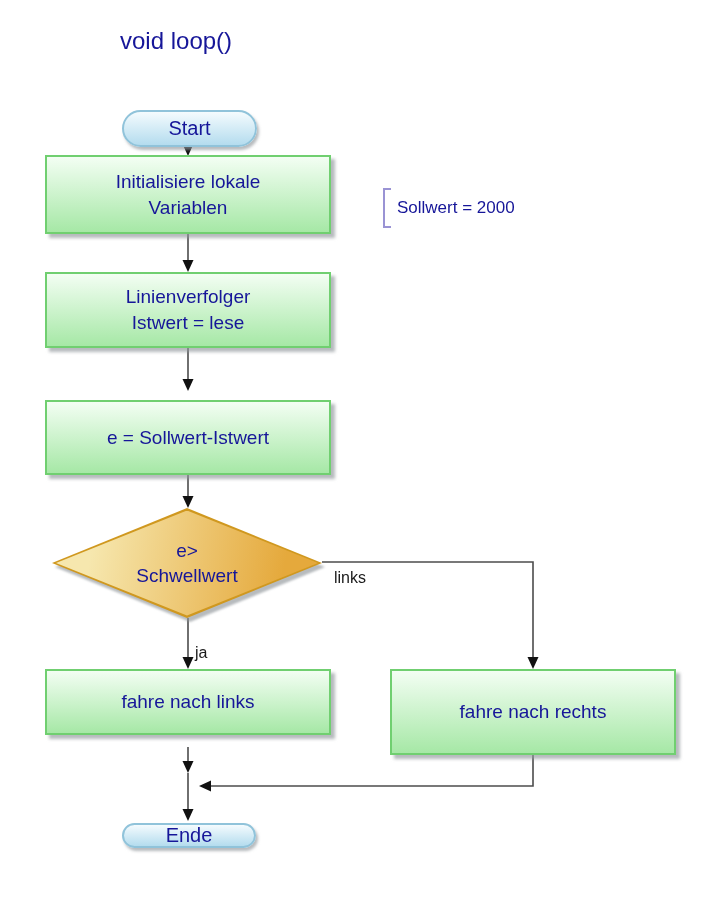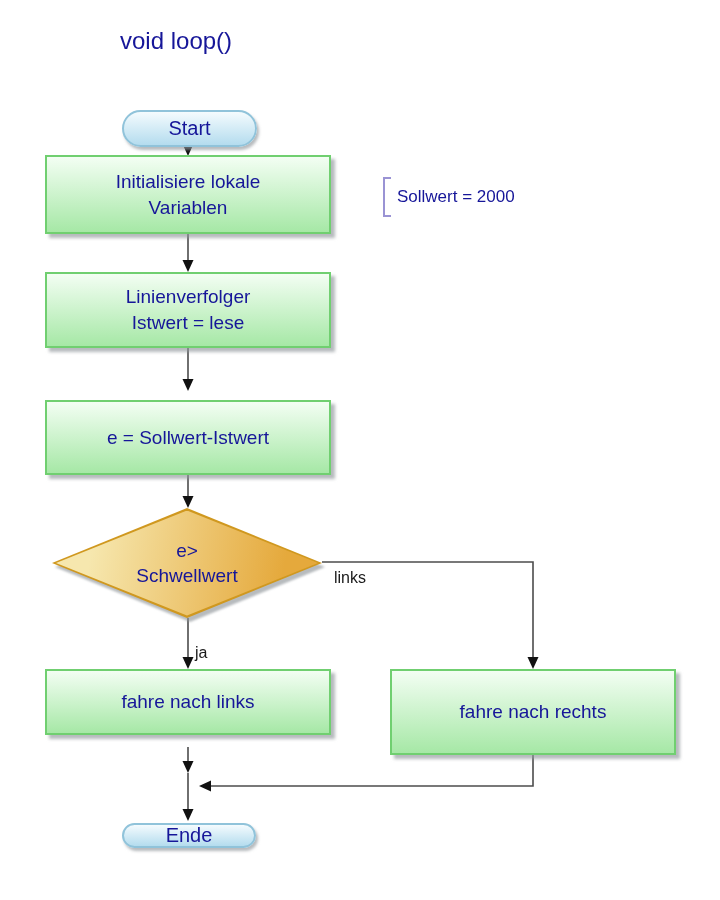--- a/index.html
+++ b/index.html
@@ -27,21 +27,21 @@
   .diamond-wrap{position:absolute;left:52px;top:508px;width:270px;height:110px;
         filter:drop-shadow(3px 4px 1px var(--shadow));}
   .diamond-border{position:absolute;inset:0;background:var(--decision-border);
         clip-path:polygon(50% 0,100% 50%,50% 100%,0 50%);}
   .diamond-fill{position:absolute;left:4px;right:4px;top:2.5px;bottom:2.5px;
         background:linear-gradient(100deg,var(--decision-fill-light) 15%,var(--decision-fill-dark) 85%);
         clip-path:polygon(50% 0,100% 50%,50% 100%,0 50%);}
   .diamond-text{position:absolute;inset:0;display:flex;flex-direction:column;align-items:center;
         justify-content:center;color:var(--text);font-size:19px;line-height:25px;}
   .edge-label{position:absolute;color:var(--label-text);font-size:16px;}
-  .annotation{position:absolute;left:383px;top:177px;display:flex;align-items:center;}
+  .annotation{position:absolute;left:383px;top:188px;display:flex;align-items:center;}
   .bracket{display:inline-block;width:8px;height:40px;box-sizing:border-box;
         border-left:2px solid var(--bracket);border-top:2px solid var(--bracket);
         border-bottom:2px solid var(--bracket);}
   .annotation-text{margin-left:6px;font-size:17px;color:var(--text);}
 </style>
 </head>
 <body>
 
 <div class="canvas">
 

